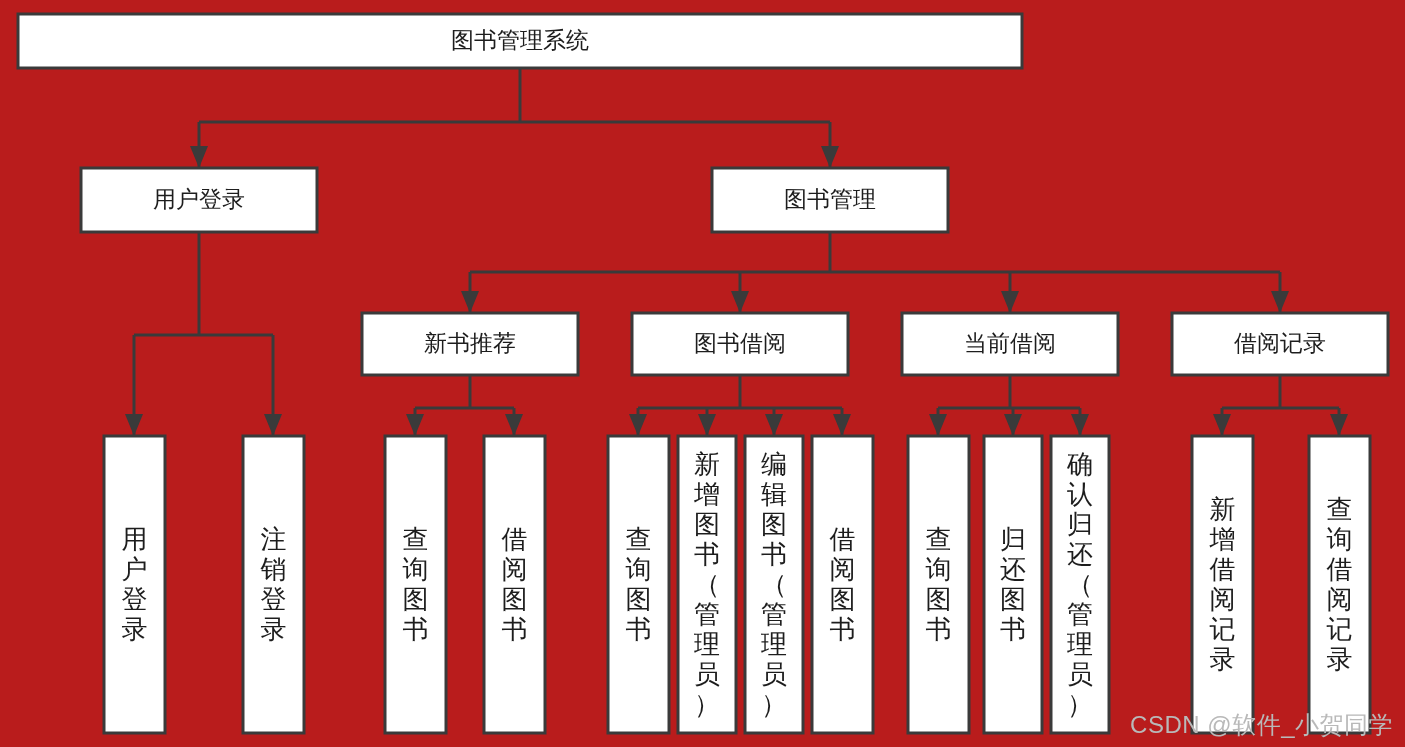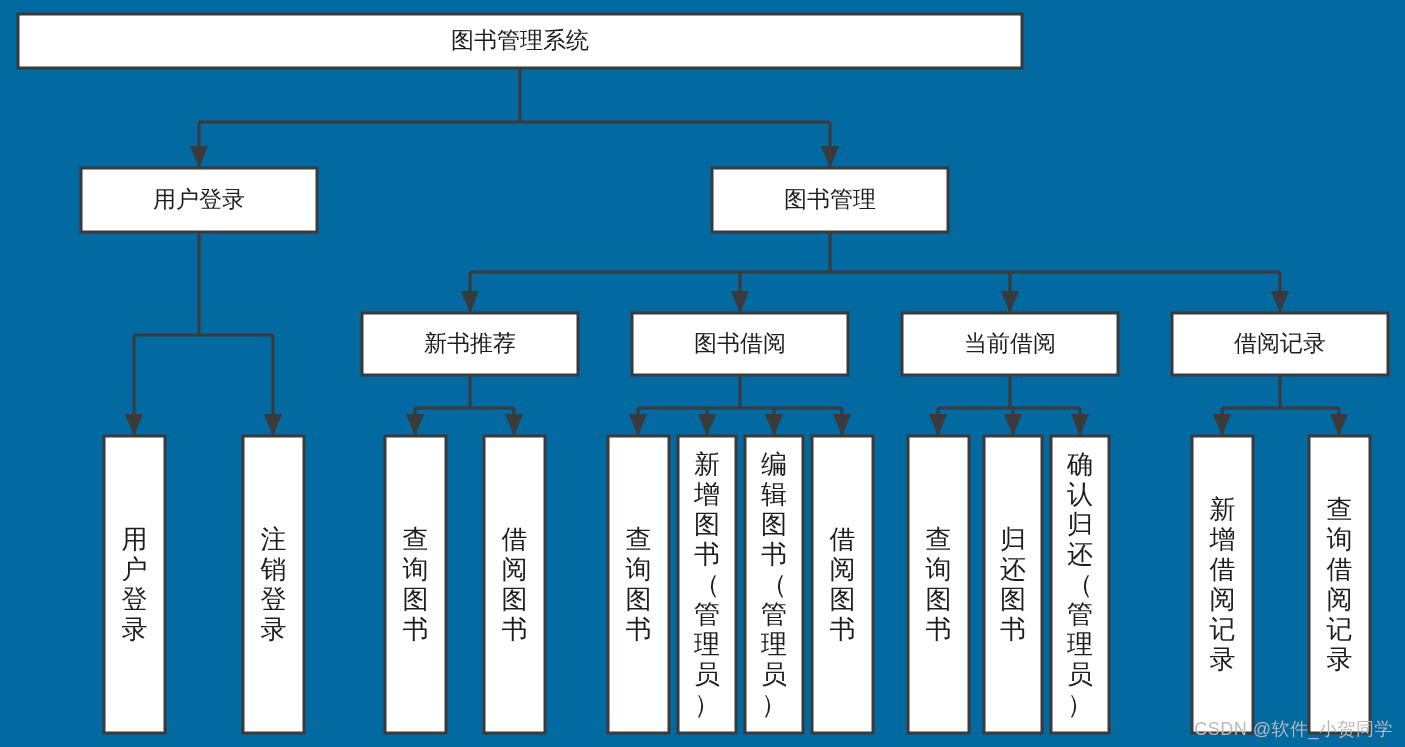--- a/index.html
+++ b/index.html
@@ -10,21 +10,21 @@
   body {
     width: 1405px;
     height: 747px;
     font-family: "Liberation Sans", "DejaVu Sans", sans-serif;
     overflow: hidden;
   }
   #diagram-root {
     position: relative;
     width: 1405px;
     height: 747px;
-    background: #0369a1;
+    background: #b91c1c;
   }
   svg#flow-svg {
     position: absolute;
     left: 0;
     top: 0;
     width: 1405px;
     height: 747px;
     display: block;
   }
   .node-box {
@@ -53,21 +53,21 @@
     font-family: "Liberation Sans", "DejaVu Sans", sans-serif;
     font-size: 26px;
     fill: #1d1d1d;
     text-anchor: middle;
   }
   .watermark {
     position: absolute;
     right: 12px;
     bottom: 6px;
     font-family: "Liberation Sans", "DejaVu Sans", sans-serif;
-    font-size: 18px;
+    font-size: 24px;
     color: #b9b9b9;
     white-space: nowrap;
     letter-spacing: 0.5px;
     user-select: none;
   }
 </style>
 </head>
 <body>
 
 <div id="diagram-root">

